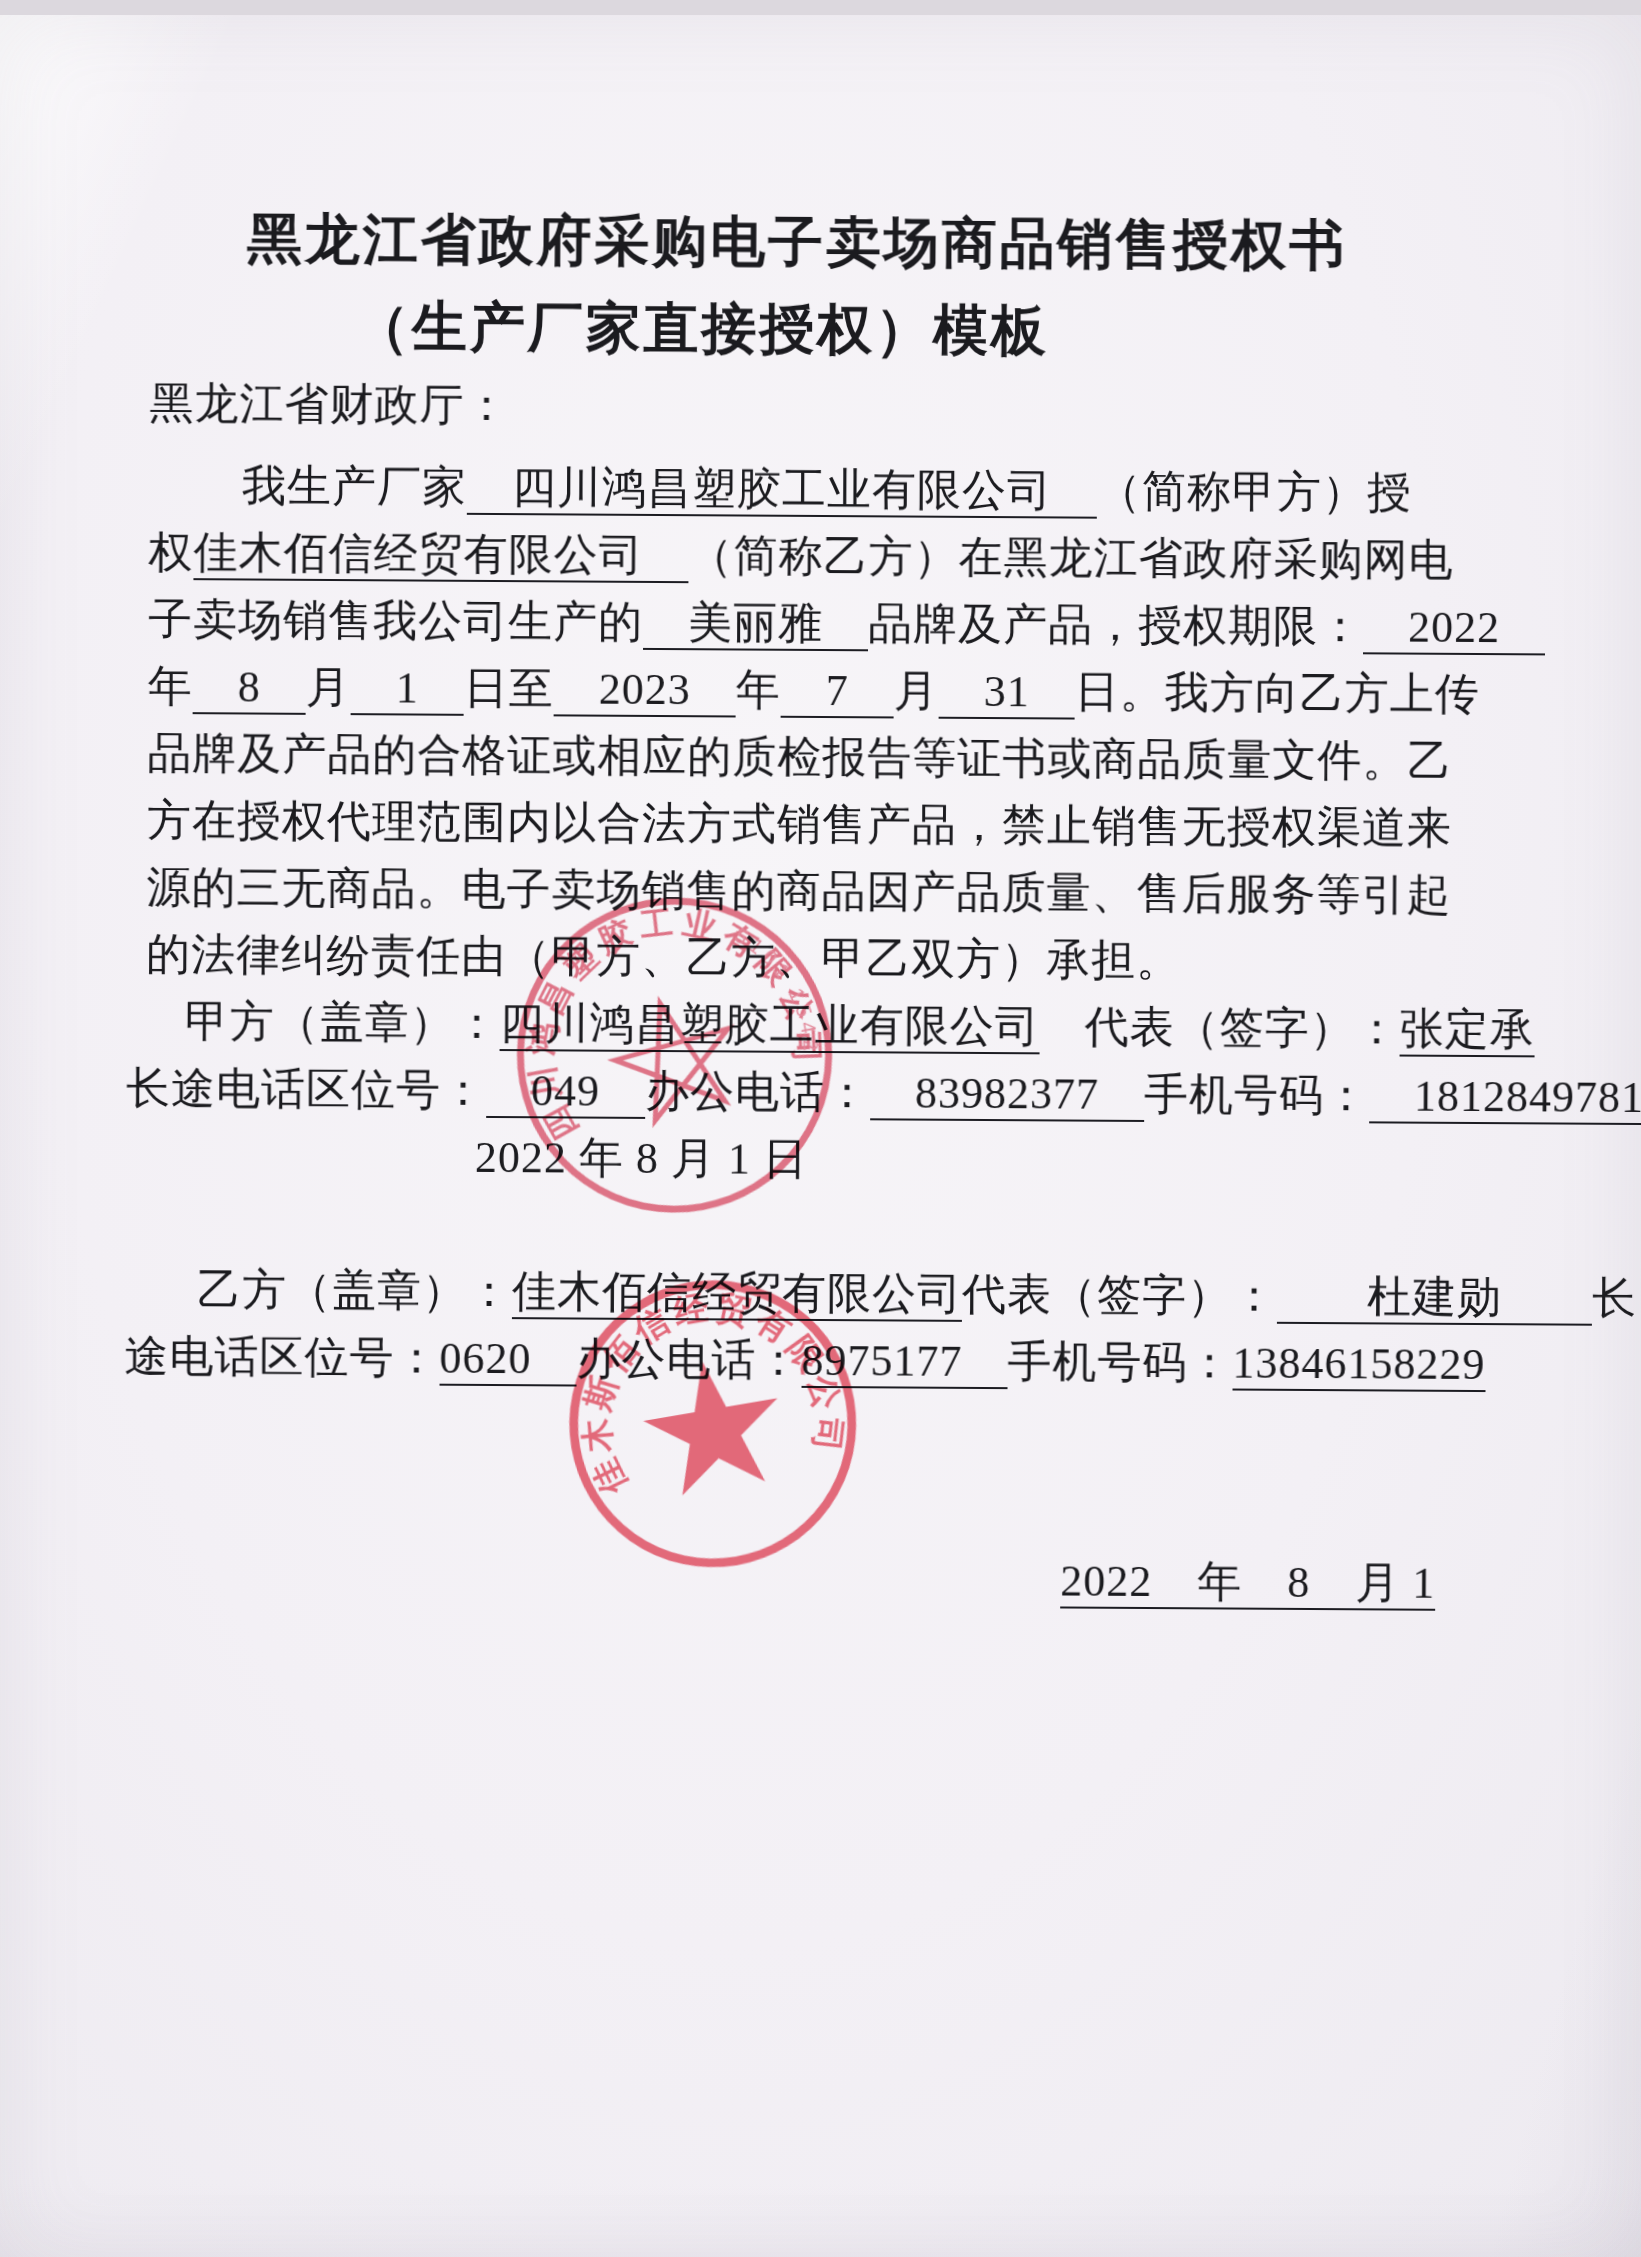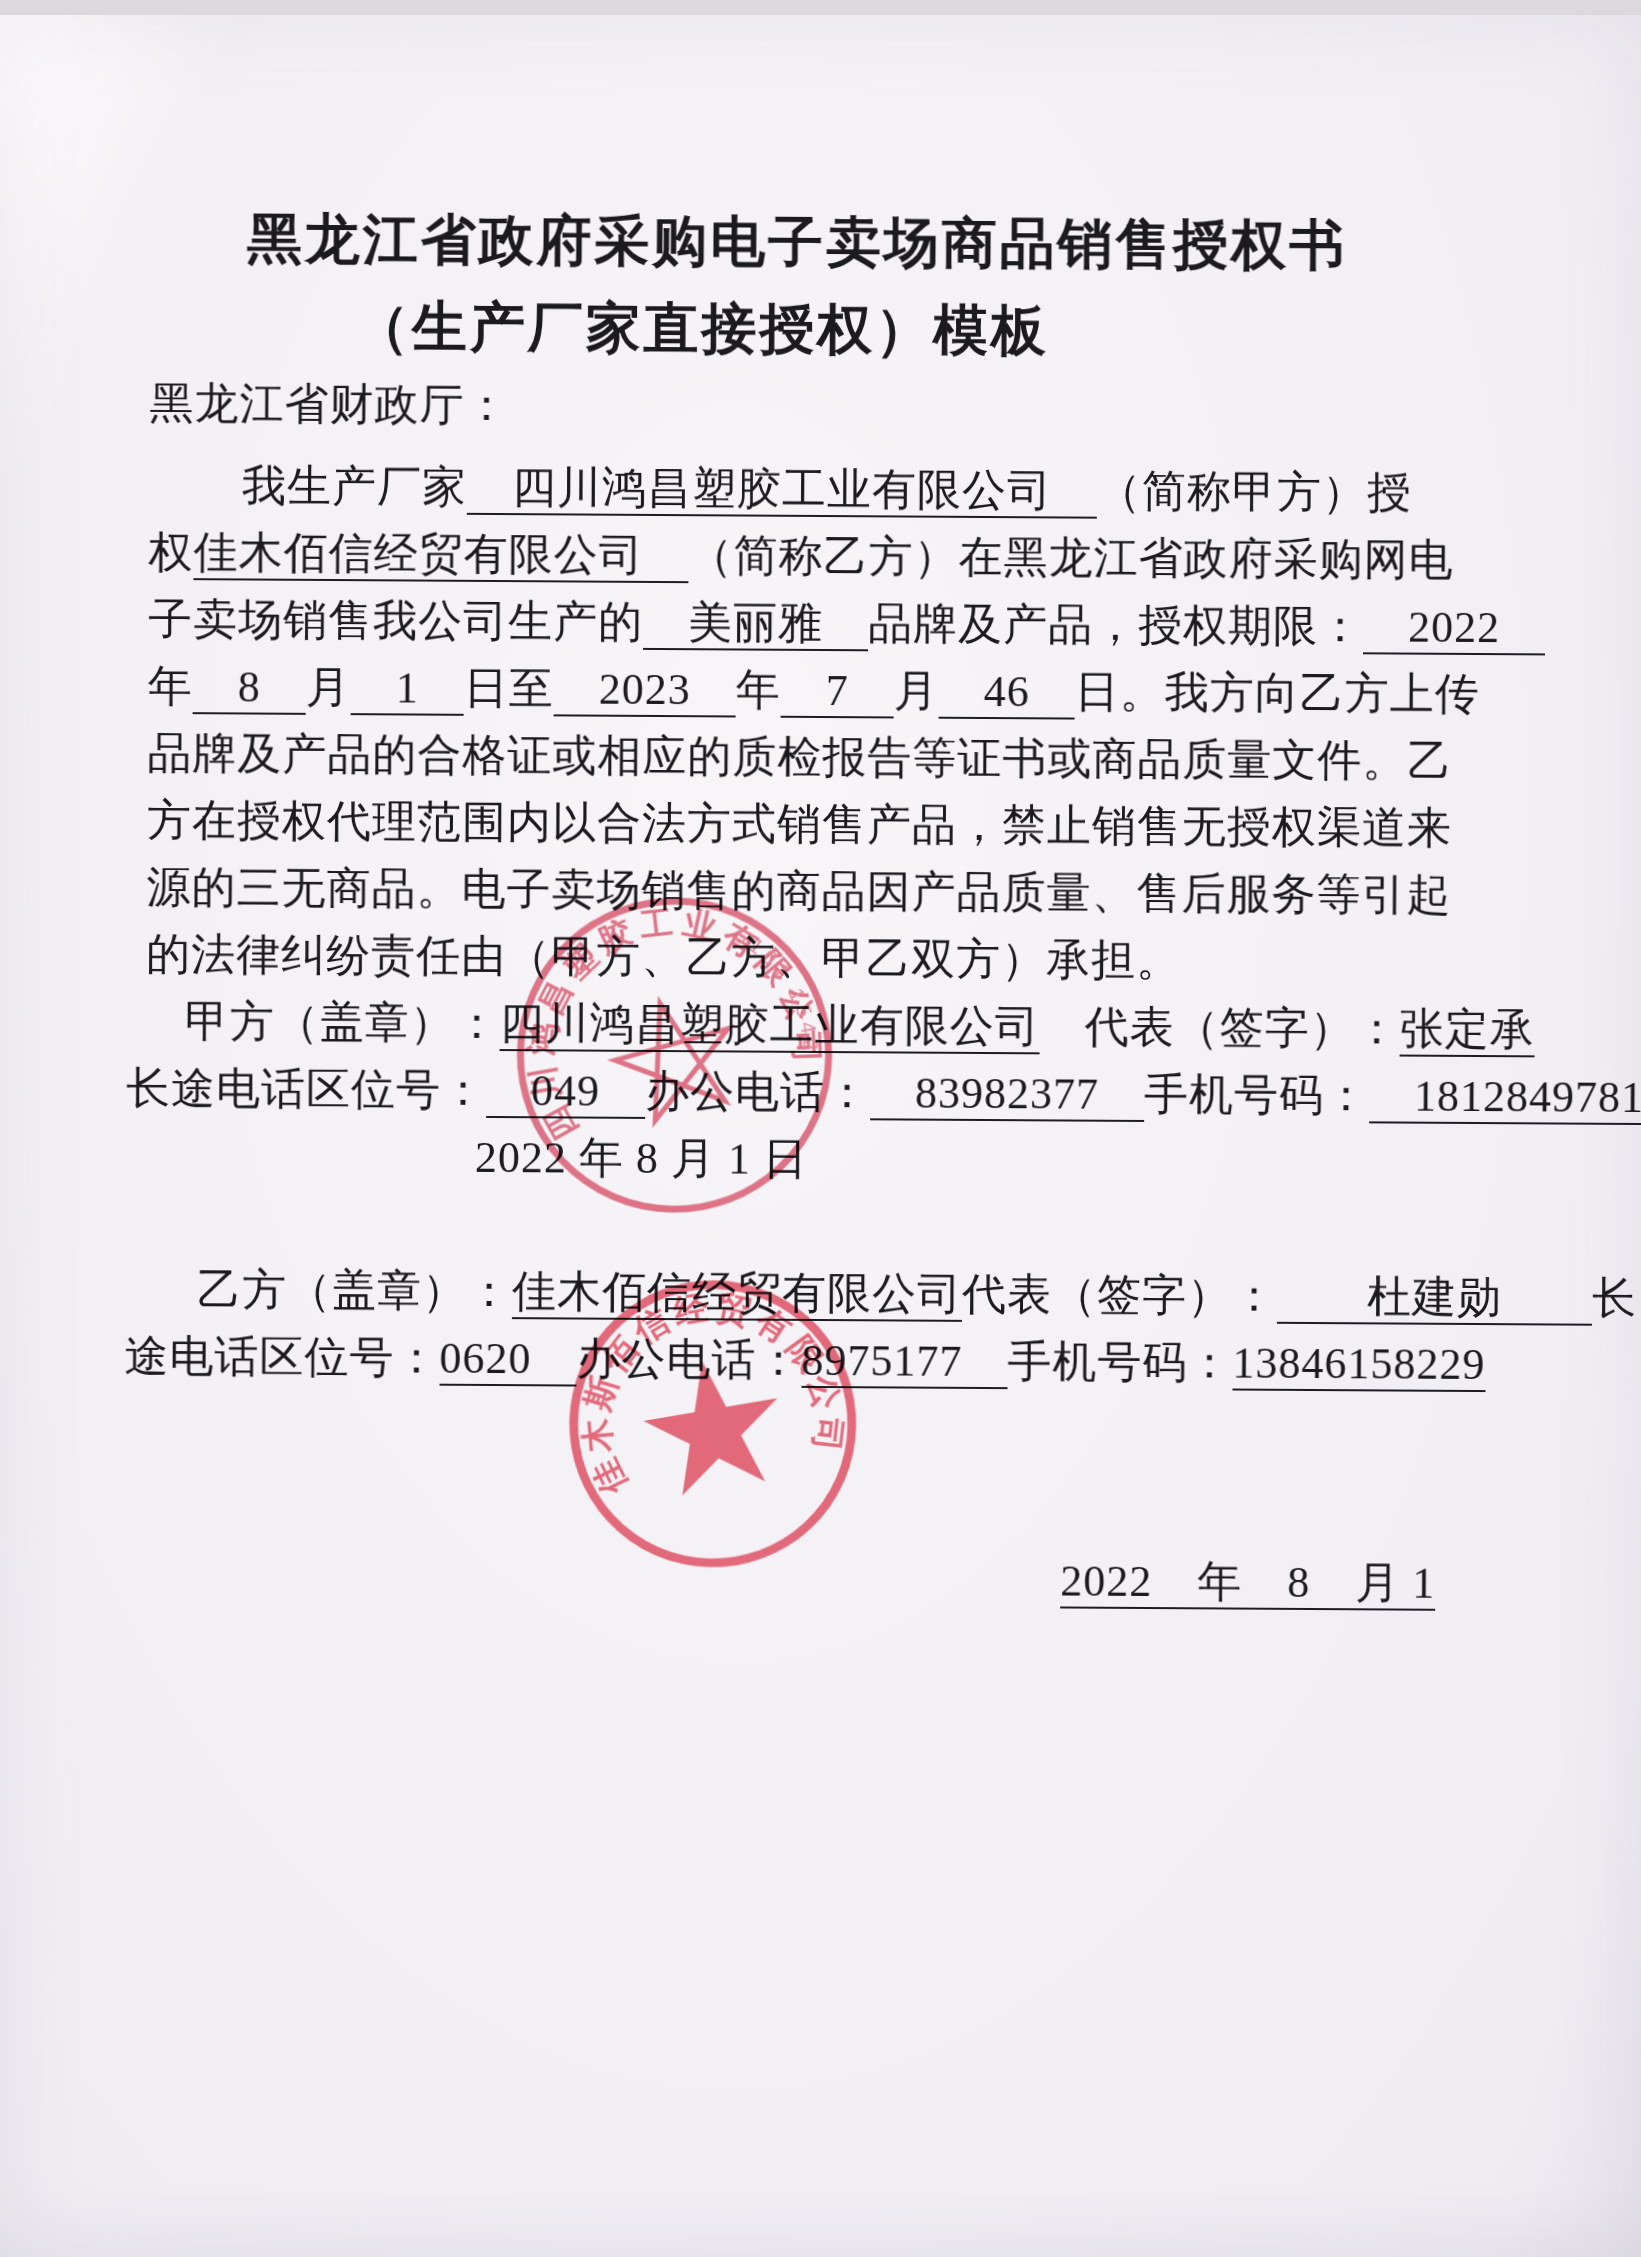--- a/index.html
+++ b/index.html
@@ -57,21 +57,21 @@
 
     <div class="title1">黑龙江省政府采购电子卖场商品销售授权书</div>
     <div class="title2">（生产厂家直接授权）模板</div>
 
     <div class="bodyflow">
       <div class="salutation">黑龙江省财政厅：</div>
       <div>
           <div class="t-line" style="margin-left: 93px;"><span>我生产厂家</span><span class="u">　四川鸿昌塑胶工业有限公司　</span><span>（简称甲方）授</span></div>
           <div class="t-line"><span>权</span><span class="u">佳木佰信经贸有限公司　</span><span>（简称乙方）在黑龙江省政府采购网电</span></div>
           <div class="t-line"><span>子卖场销售我公司生产的</span><span class="u">　美丽雅　</span><span>品牌及产品，授权期限：</span><span class="u">　2022　</span></div>
-          <div class="t-line"><span>年</span><span class="u">　8　</span><span>月</span><span class="u">　1　</span><span>日至</span><span class="u">　2023　</span><span>年</span><span class="u">　7　</span><span>月</span><span class="u">　46　</span><span>日。我方向乙方上传</span></div>
+          <div class="t-line"><span>年</span><span class="u">　8　</span><span>月</span><span class="u">　1　</span><span>日至</span><span class="u">　2023　</span><span>年</span><span class="u">　7　</span><span>月</span><span class="u">　31　</span><span>日。我方向乙方上传</span></div>
           <div class="t-line"><span>品牌及产品的合格证或相应的质检报告等证书或商品质量文件。乙</span></div>
           <div class="t-line"><span>方在授权代理范围内以合法方式销售产品，禁止销售无授权渠道来</span></div>
           <div class="t-line"><span>源的三无商品。电子卖场销售的商品因产品质量、售后服务等引起</span></div>
           <div class="t-line"><span>的法律纠纷责任由（甲方、乙方、甲乙双方）承担。</span></div>
           <div class="t-line" style="margin-left: 39px;"><span>甲方（盖章）：</span><span class="u">四川鸿昌塑胶工业有限公司</span><span>　代表（签字）：</span><span class="u">张定承</span></div>
           <div class="t-line" style="margin-left: -19.3px;"><span>长途电话区位号：</span><span class="u">　049　</span><span>办公电话：</span><span class="u">　83982377　</span><span>手机号码：</span><span class="u">　18128497814</span></div>
           <div class="t-line" style="text-align: center; transform: translateX(-179px);"><span>2022 年 8 月 1 日</span></div>
           <div class="t-line">&nbsp;</div>
           <div class="t-line" style="margin-left: 53px;"><span>乙方（盖章）：</span><span class="u">佳木佰信经贸有限公司</span><span>代表（签字）：</span><span class="u">　　杜建勋　　</span><span>长</span></div>
           <div class="t-line" style="margin-left: -19.3px;"><span>途电话区位号：</span><span class="u">0620　</span><span>办公电话：</span><span class="u">8975177　</span><span>手机号码：</span><span class="u">13846158229</span></div>

